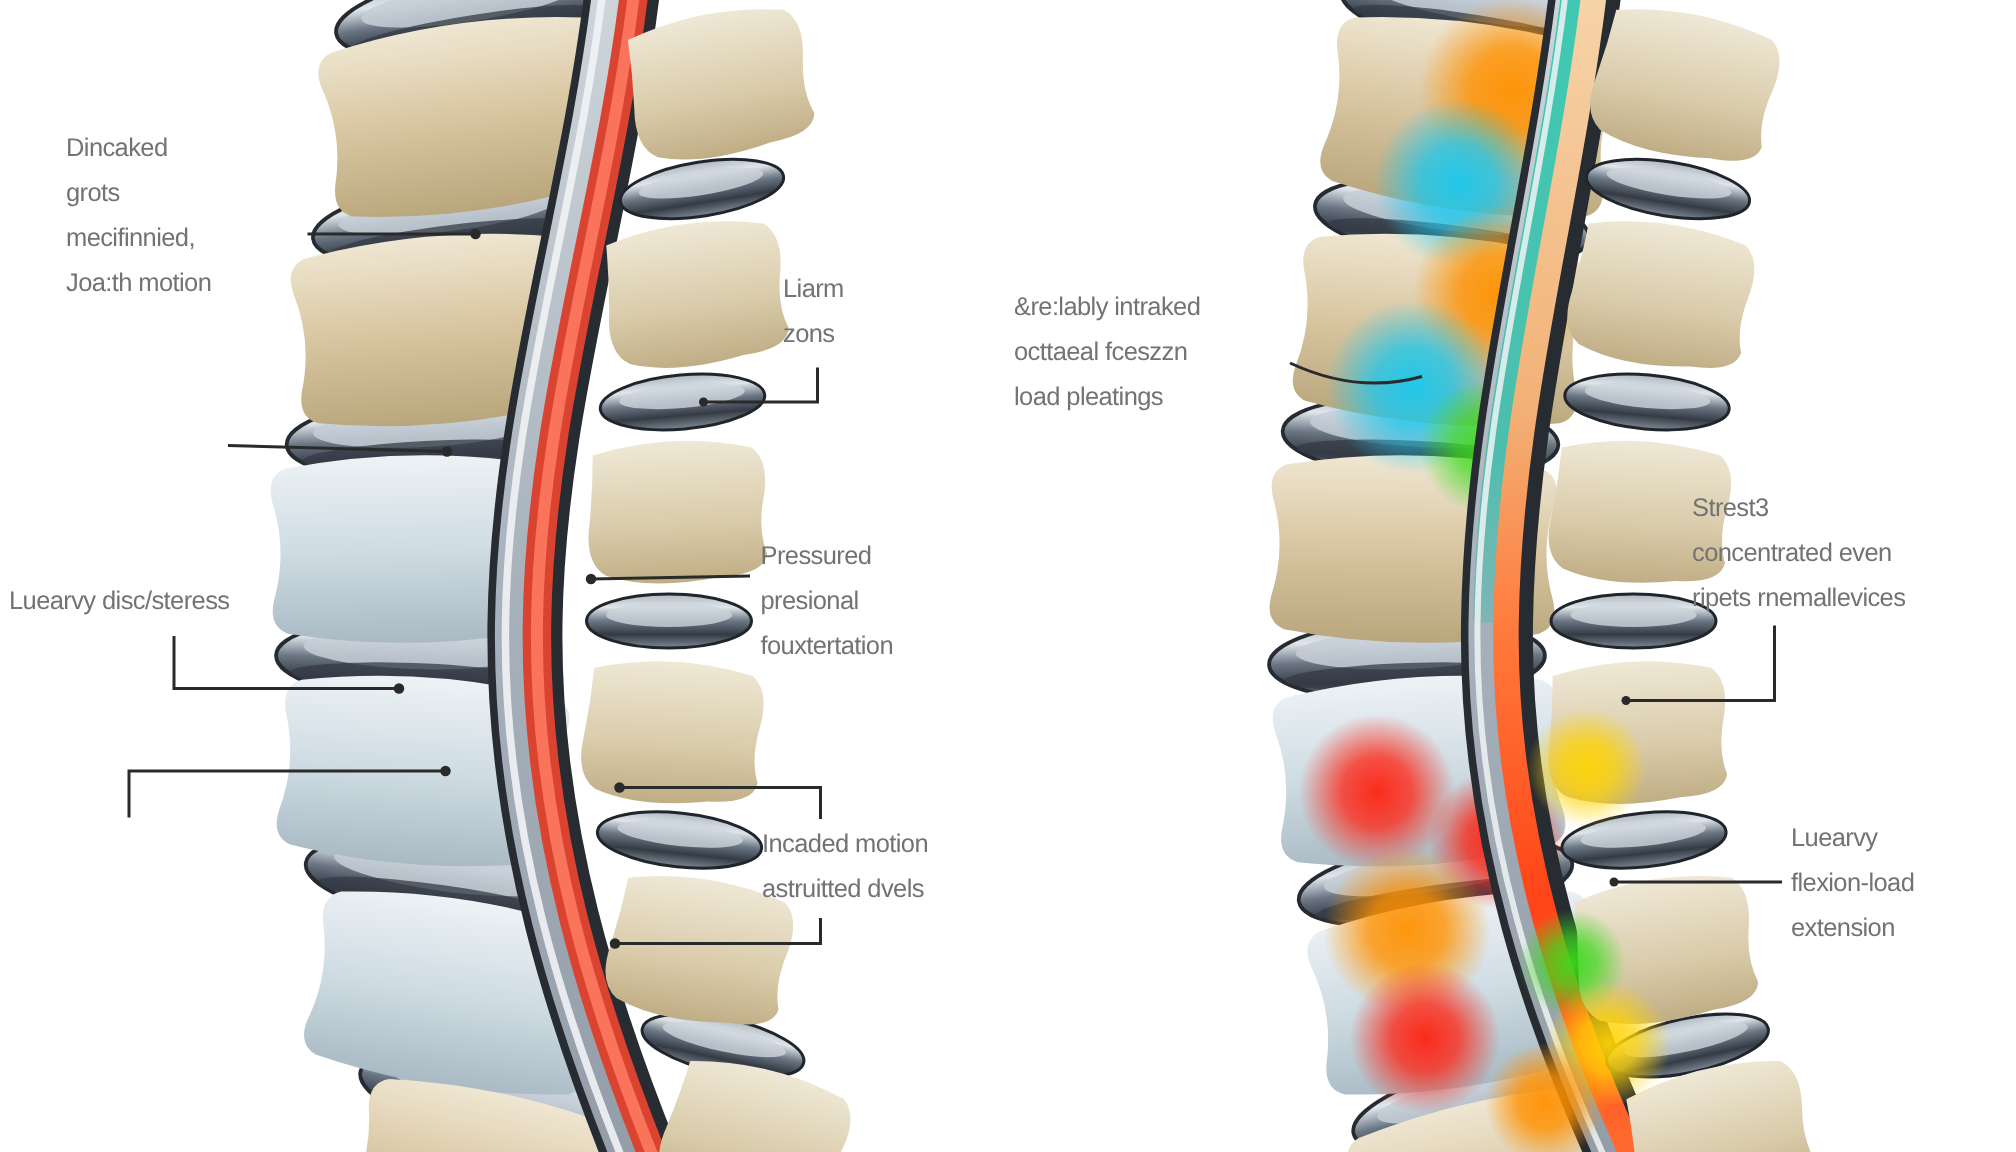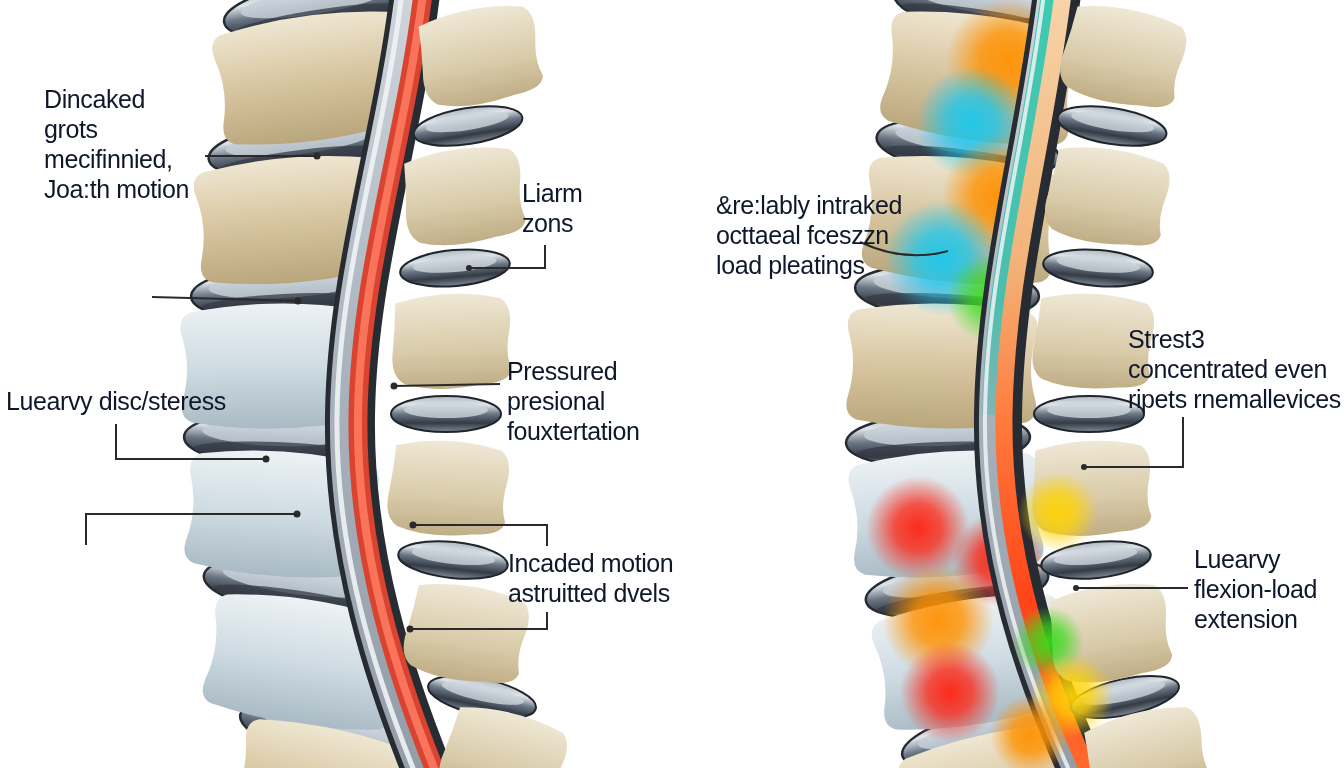--- a/index.html
+++ b/index.html
@@ -1,20 +1,20 @@
 <!DOCTYPE html>
 <html><head>
 <meta charset="utf-8">
 <style>
   html,body{margin:0;padding:0;}
   body{width:1344px;height:768px;overflow:hidden;background:#ffffff;position:relative;
        font-family:"Liberation Sans", sans-serif;}
   .stage{position:absolute;inset:0;width:1344px;height:768px;}
   svg.art{position:absolute;left:0;top:0;}
-  .anno{position:absolute;color:#0f172a;font-size:25px;line-height:30px;font-weight:500;
+  .anno{position:absolute;color:#737373;font-size:17px;line-height:30px;font-weight:500;
         letter-spacing:-0.4px;white-space:nowrap;}
   .anno span{display:block;}
 </style>
 </head>
 <body>
 
 <div class="stage">
 
 <svg class="art" width="1344" height="768" viewBox="0 0 1344 768">
   <defs>
@@ -237,21 +237,21 @@
 </div>
 <div class="anno" style="left:507px;top:356px">
   <span>Pressured</span>
   <span>presional</span>
   <span>fouxtertation</span>
 </div>
 <div class="anno" style="left:508px;top:548px">
   <span>Incaded motion</span>
   <span>astruitted dvels</span>
 </div>
-<div class="anno" style="left:716px;top:190px">
+<div class="anno" style="left:676px;top:190px">
   <span>&amp;re:lably intraked</span>
   <span>octtaeal fceszzn</span>
   <span>load pleatings</span>
 </div>
 <div class="anno" style="left:1128px;top:324px">
   <span>Strest3</span>
   <span>concentrated even</span>
   <span>ripets rnemallevices</span>
 </div>
 <div class="anno" style="left:1194px;top:544px">

